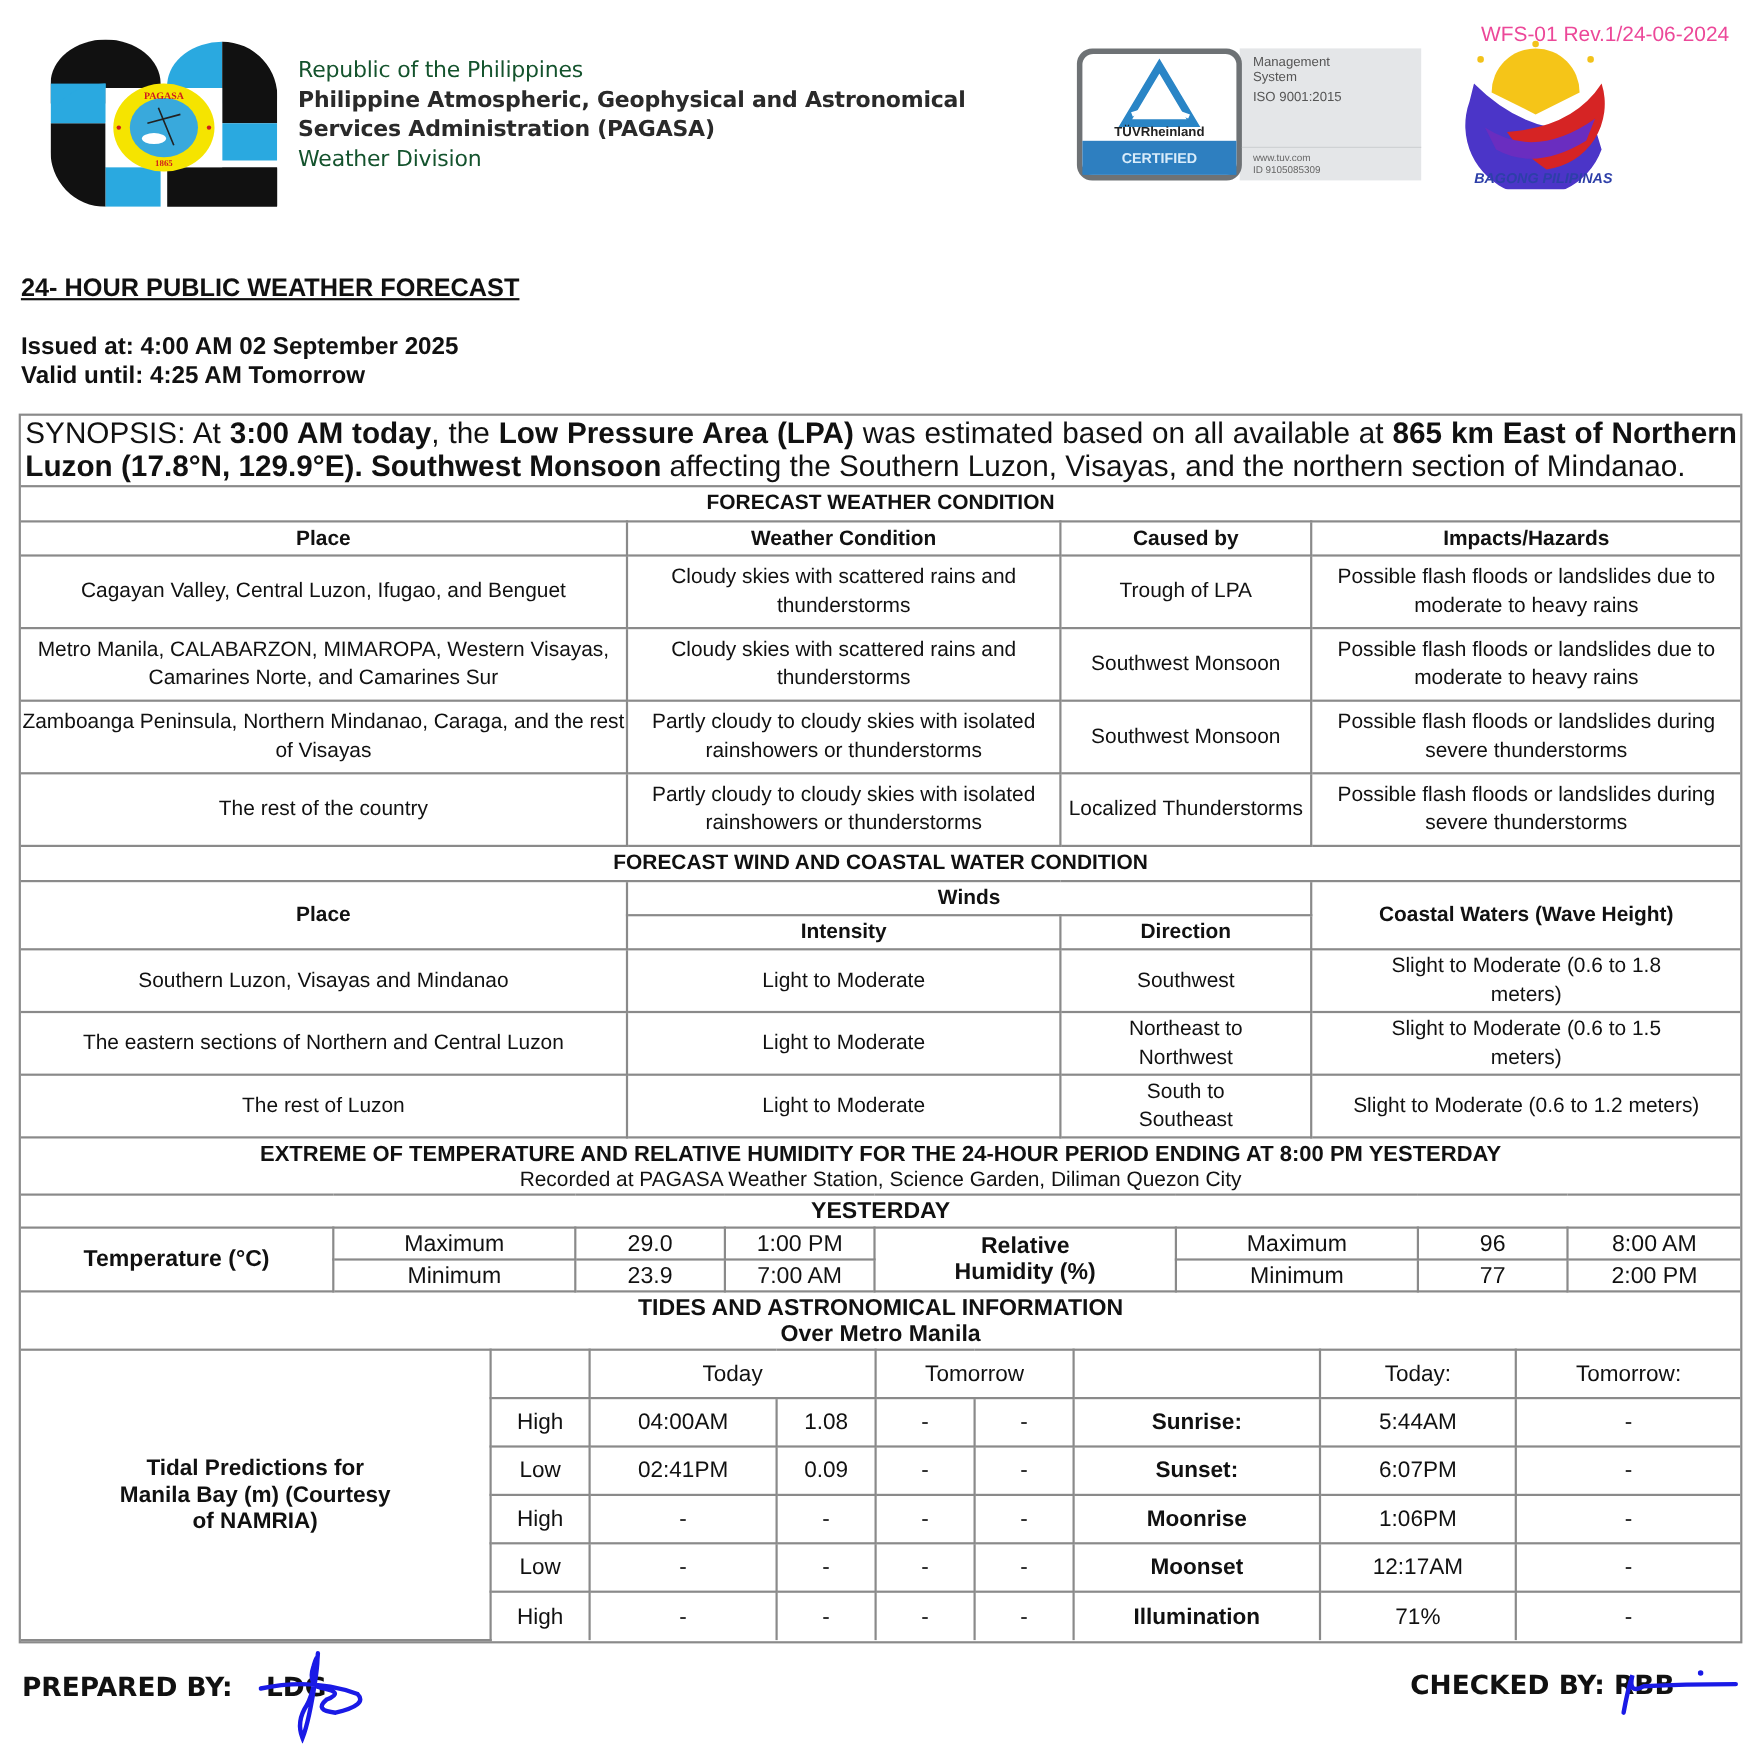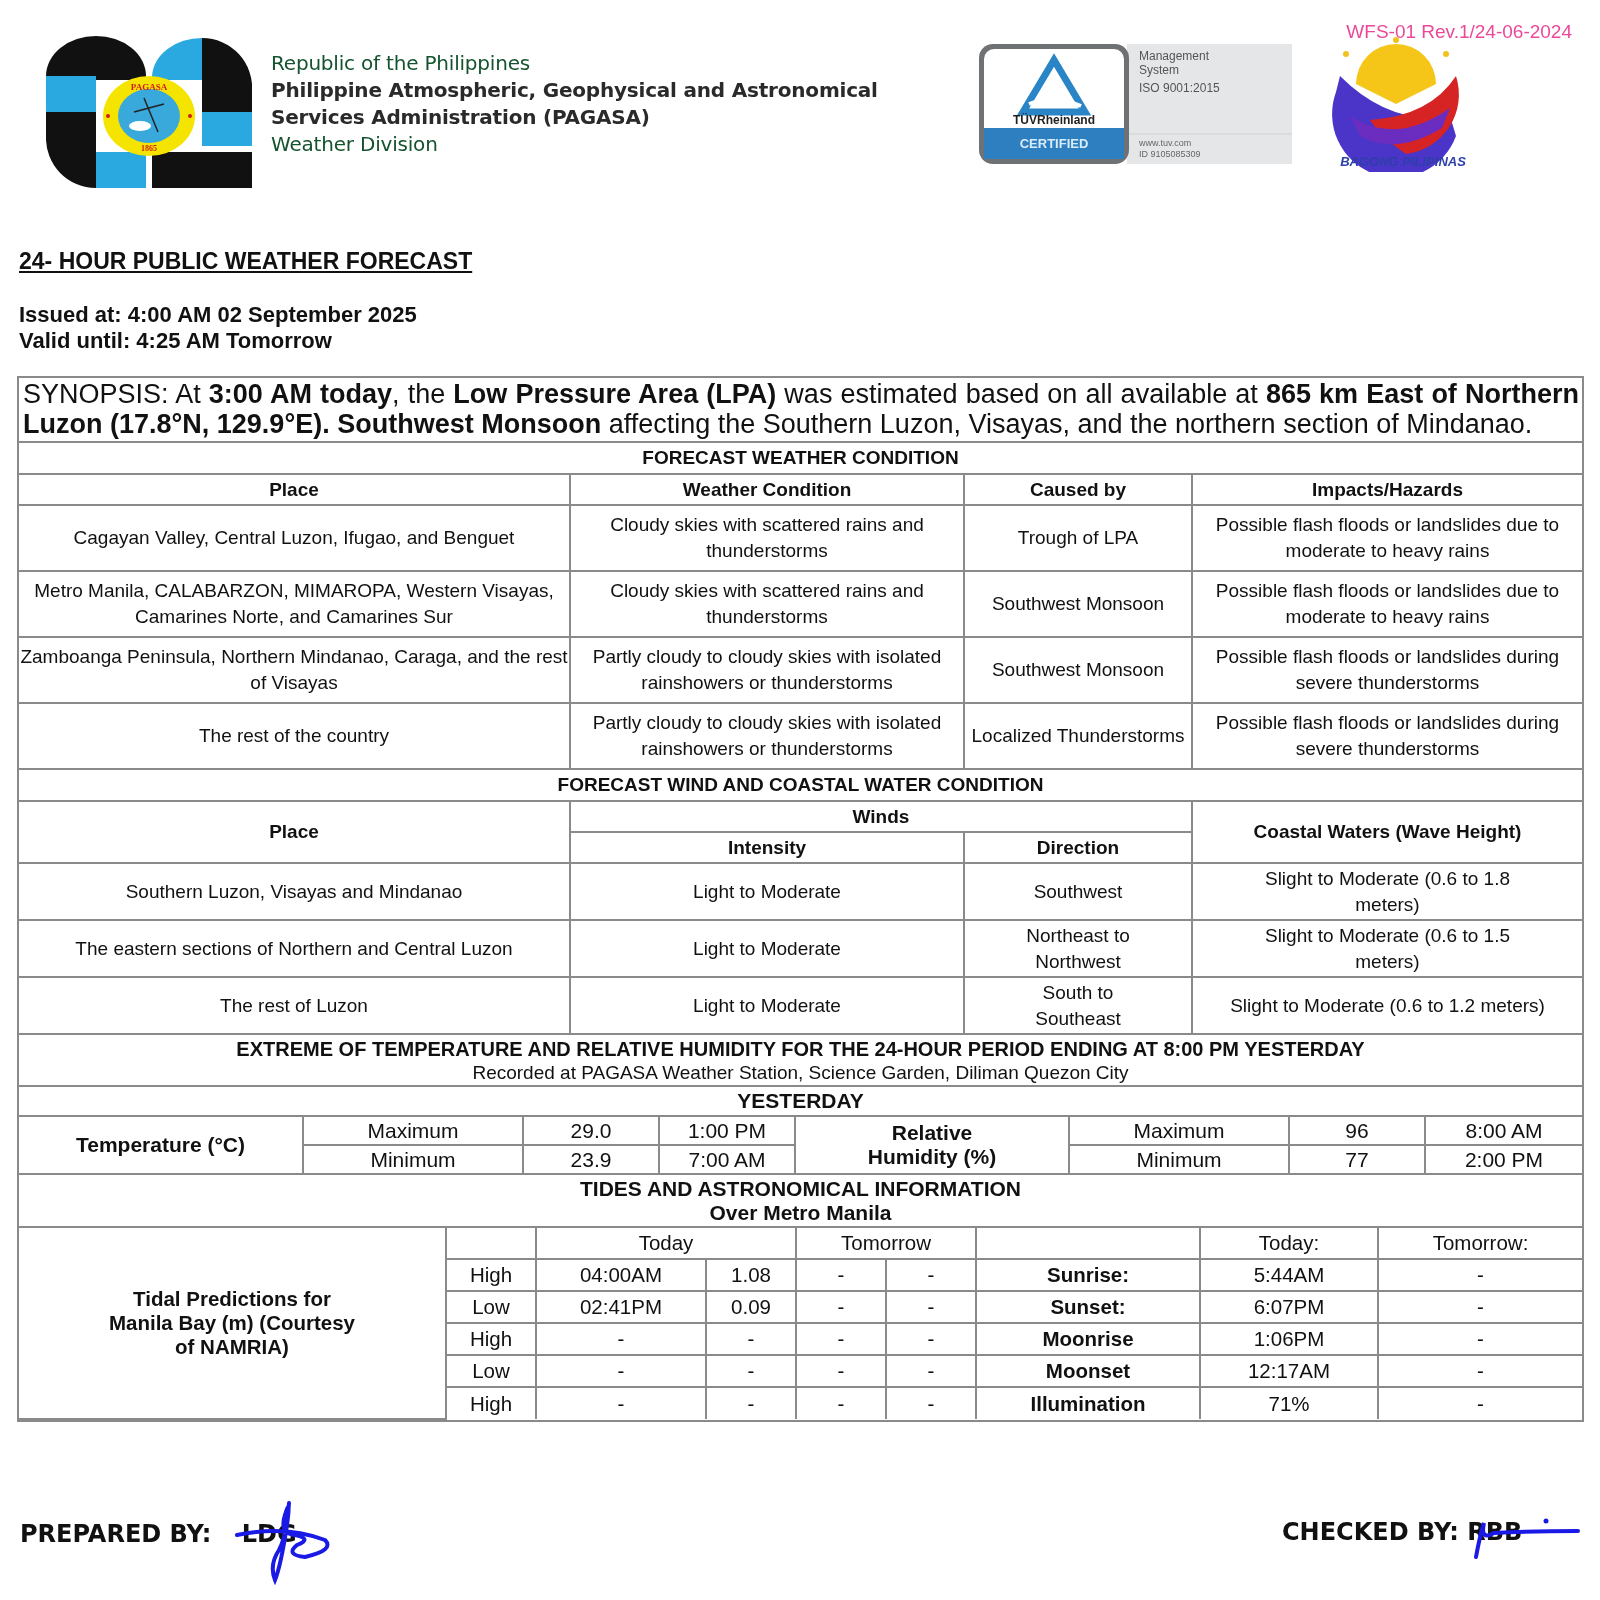--- a/index.html
+++ b/index.html
@@ -37,21 +37,21 @@
 
     .t3 td { font-size: 21px; line-height: 24px; }
     .t3 .ext-title { font-weight: bold; font-size: 20px; padding-top: 2px; }
     .t3 .ext-sub { font-size: 19px; display: block; }
     .t3 .yest { font-weight: bold; font-size: 21px; height: 30px; }
     .t3 .lbl-bold { font-weight: bold; font-size: 21px; }
     .t3 .val td { height: 29px; }
 
     .t4 td { font-size: 20.5px; line-height: 24px; }
     .t4 .tides-title { font-weight: bold; font-size: 21px; height: 52px; line-height: 24px; }
-    .t4 .sm td { height: 32px; }
+    .t4 .sm td { height: 44px; }
     .t4 .bold { font-weight: bold; }
     .t4 .noborder-b { border-bottom: none; }
 
     .prepared { position: absolute; left: 20px; top: 1520px; font-size: 24px; font-weight: bold; font-family: "DejaVu Sans", sans-serif; }
     .checked { position: absolute; left: 1282px; top: 1518px; font-size: 24px; font-weight: bold; font-family: "DejaVu Sans", sans-serif; }
     .sig1 { position: absolute; left: 235px; top: 1495px; width: 110px; height: 90px; }
     .sig2 { position: absolute; left: 1470px; top: 1515px; width: 110px; height: 50px; }
   </style>
 </head>
 <body>

